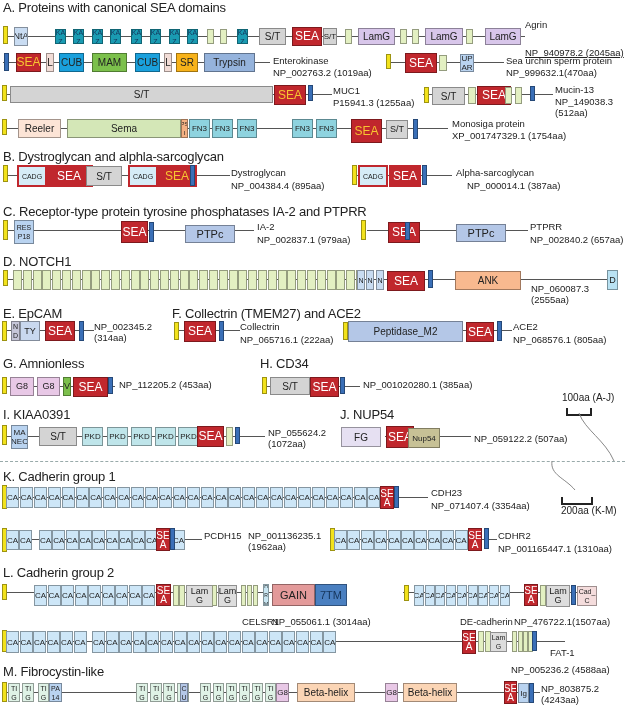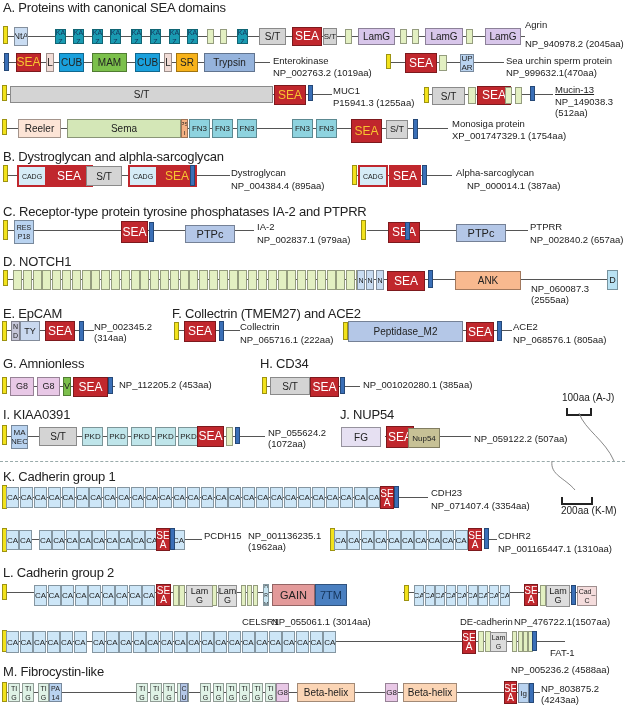--- a/index.html
+++ b/index.html
@@ -26,28 +26,28 @@
   <div class="sec" style="left:172px;top:306px;">F. Collectrin (TMEM27) and ACE2</div>
   <div class="sec" style="left:3px;top:356px;">G. Amnionless</div>
   <div class="sec" style="left:260px;top:356px;">H. CD34</div>
   <div class="sec" style="left:3px;top:407px;">I. KIAA0391</div>
   <div class="sec" style="left:340px;top:407px;">J. NUP54</div>
   <div class="sec" style="left:3px;top:469px;">K. Cadherin group 1</div>
   <div class="sec" style="left:3px;top:565px;">L. Cadherin group 2</div>
   <div class="sec" style="left:3px;top:664px;">M. Fibrocystin-like</div>
 
   <div class="lbl" style="left:525px;top:19px;">Agrin</div>
-  <div class="lbl" style="left:525px;top:38px;">NP_940978.2 (2045aa)</div>
+  <div class="lbl" style="left:525px;top:47px;text-decoration:underline;">NP_940978.2 (2045aa)</div>
   <div class="lbl" style="left:273px;top:55px;">Enterokinase</div>
   <div class="lbl" style="left:273px;top:67px;">NP_002763.2 (1019aa)</div>
   <div class="lbl" style="left:506px;top:55px;">Sea urchin sperm protein</div>
   <div class="lbl" style="left:506px;top:67px;">NP_999632.1(470aa)</div>
   <div class="lbl" style="left:333px;top:85px;">MUC1</div>
   <div class="lbl" style="left:333px;top:97px;">P15941.3 (1255aa)</div>
-  <div class="lbl" style="left:555px;top:84px;text-decoration:underline;">Mucin-13</div>
+  <div class="lbl" style="left:555px;top:84px;">Mucin-13</div>
   <div class="lbl" style="left:555px;top:96px;">NP_149038.3
 (512aa)</div>
   <div class="lbl" style="left:452px;top:118px;">Monosiga protein</div>
   <div class="lbl" style="left:452px;top:130px;">XP_001747329.1 (1754aa)</div>
   <div class="lbl" style="left:231px;top:167px;">Dystroglycan</div>
   <div class="lbl" style="left:231px;top:180px;">NP_004384.4 (895aa)</div>
   <div class="lbl" style="left:456px;top:167px;">Alpha-sarcoglycan</div>
   <div class="lbl" style="left:467px;top:180px;text-align:center;">NP_000014.1 (387aa)</div>
   <div class="lbl" style="left:257px;top:221px;">IA-2</div>
   <div class="lbl" style="left:257px;top:234px;">NP_002837.1 (979aa)</div>

